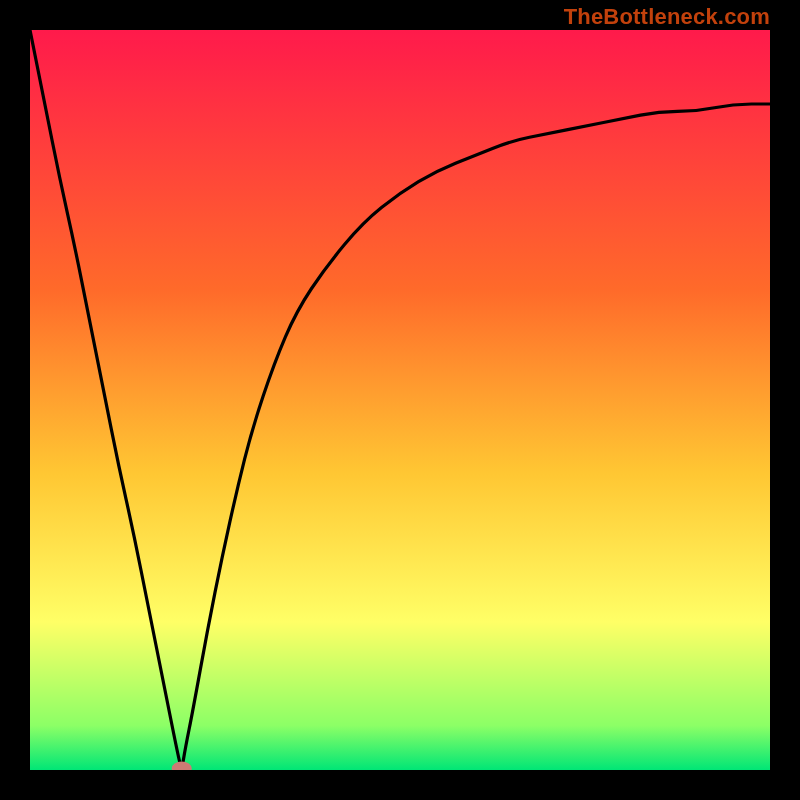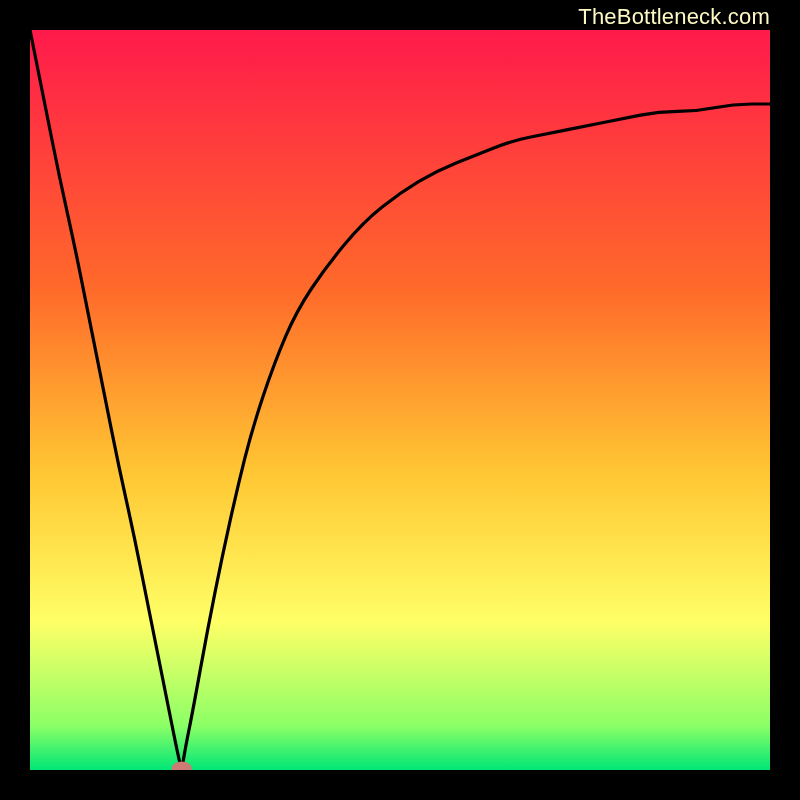--- a/index.html
+++ b/index.html
@@ -15,23 +15,23 @@
     position: absolute;
     left: 30px;
     top: 30px;
     width: 740px;
     height: 740px;
   }
   .watermark {
     position: absolute;
     top: 4px;
     right: 30px;
-    color: #fef9c3;
+    color: #c2410c;
     font-size: 22px;
-    font-weight: 400;
+    font-weight: 700;
     letter-spacing: 0.2px;
   }
   svg { display: block; }
 </style>
 </head>
 <body>
 
 <div class="watermark">TheBottleneck.com</div>
 
 <div class="frame">

